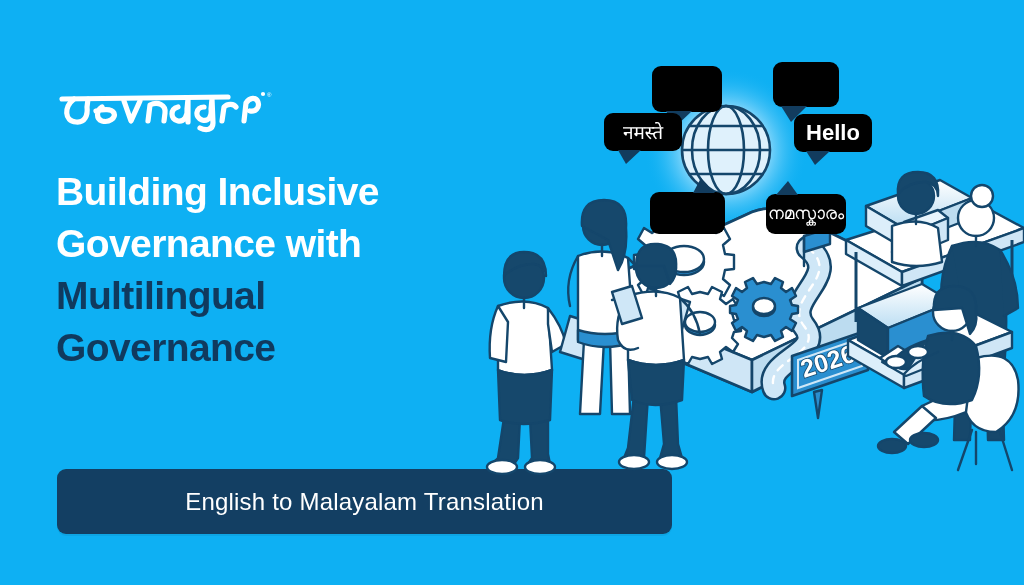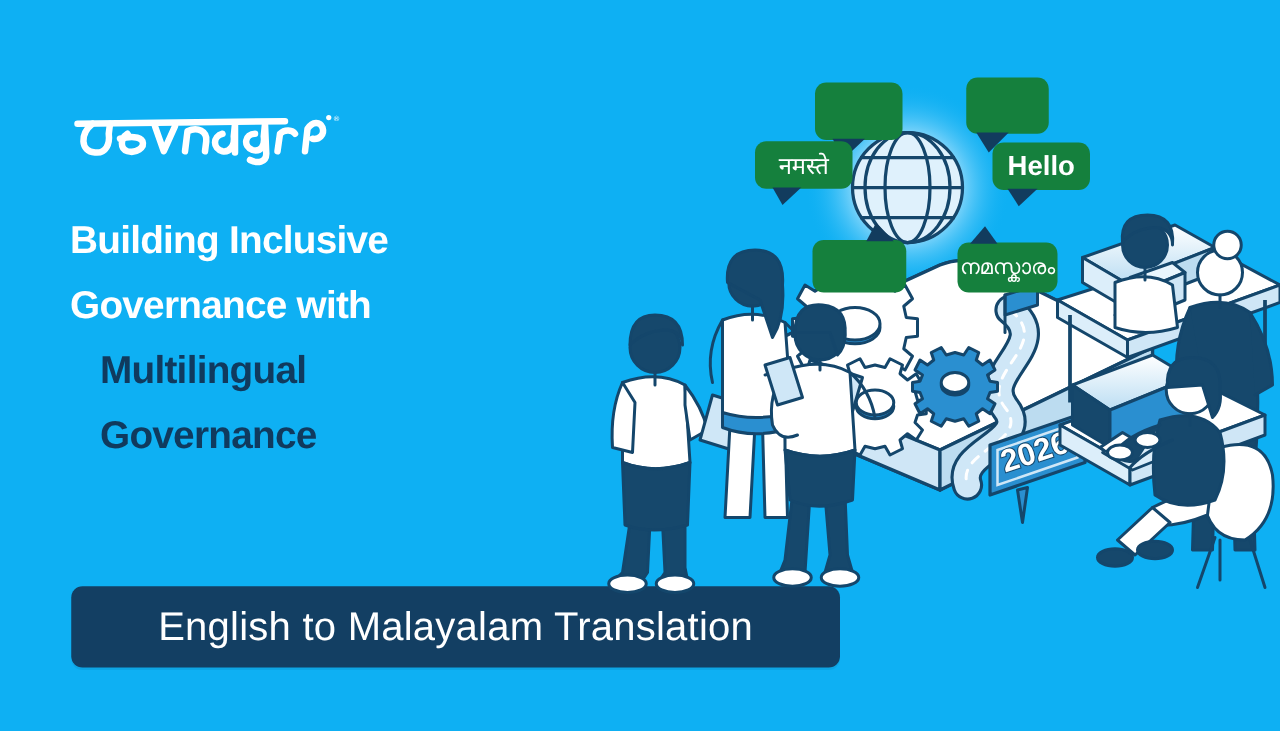--- a/index.html
+++ b/index.html
@@ -13,43 +13,43 @@
 
   
   .logo{
     position:absolute;left:52px;top:86px;width:240px;height:46px;
     display:flex;align-items:center;
   }
   .logo svg{display:block;}
 
   .headline{position:absolute;left:56px;top:166px;width:430px;}
   .hl-line{
-    font-weight:700;font-size:31px;line-height:52px;
+    font-weight:700;font-size:39px;line-height:52px;
     letter-spacing:-0.6px;white-space:nowrap;
   }
   .hl-white{color:#ffffff;}
-  .hl-navy{color:#103a5e;margin-left:24px;}
+  .hl-navy{color:#103a5e;}
 
   .pill{
     position:absolute;left:57px;top:469px;width:615px;height:65px;
     background:#133f63;border-radius:9px;
     display:flex;align-items:center;justify-content:center;
     box-shadow:0 2px 0 rgba(0,0,0,.06);
   }
   .pill span{
-    color:#ffffff;font-size:32px;font-weight:400;letter-spacing:.2px;
+    color:#ffffff;font-size:24px;font-weight:400;letter-spacing:.2px;
   }
 
   
   .art{position:absolute;left:452px;top:40px;width:572px;height:440px;}
   .art svg{display:block;width:100%;height:100%;}
 
   
   .bub{
-    position:absolute;background:#15803d;border-radius:9px;
+    position:absolute;background:#000000;border-radius:9px;
     display:flex;align-items:center;justify-content:center;
     color:#fff;white-space:nowrap;
   }
   .bub::after{
     content:"";position:absolute;width:0;height:0;
   }
   
   #bub-empty-1{left:652px;top:66px;width:70px;height:46px;}
   #bub-empty-1::after{left:14px;bottom:-15px;border-left:9px solid transparent;
     border-right:17px solid transparent;border-top:16px solid #123c5e;}

